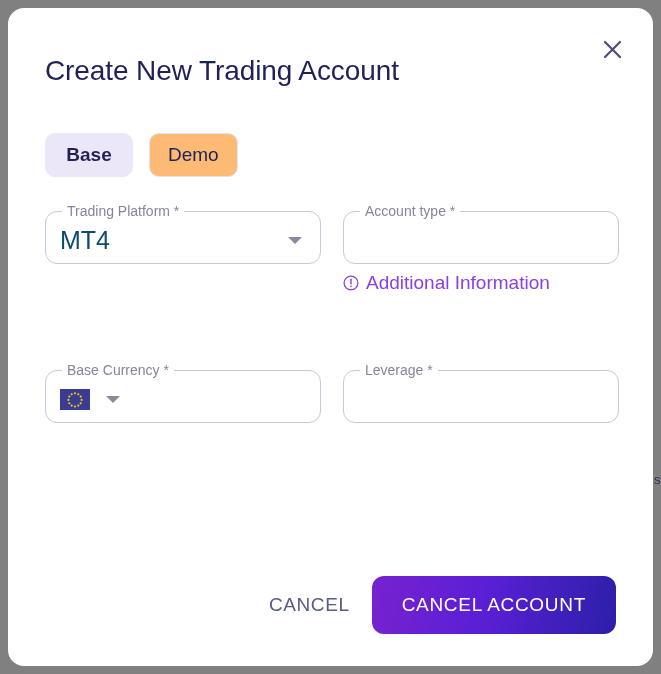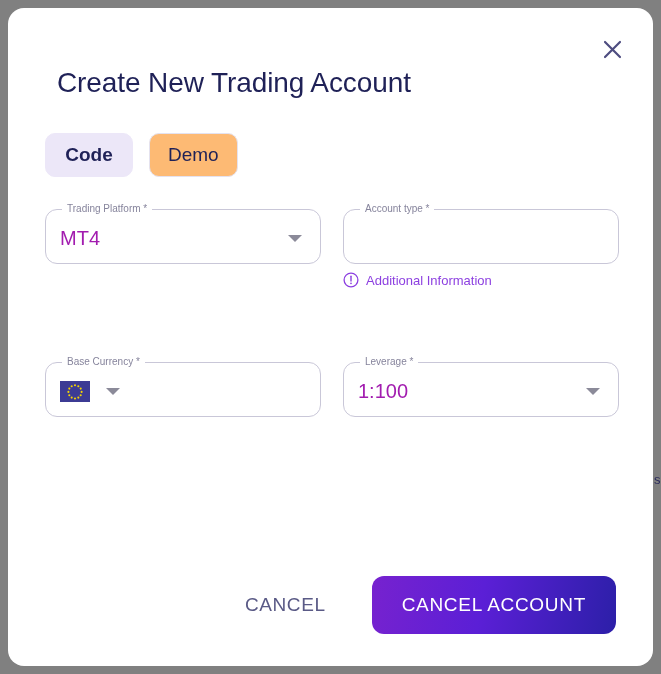--- a/index.html
+++ b/index.html
@@ -62,21 +62,21 @@
 
   
   .dialog-title {
     position: absolute;
     left: 37px;
     top: 47px;
     font-size: 28px;
     color: #1f2157;
     letter-spacing: -0.1px;
     font-weight: 400;
-    margin: 12px;
+    margin: 0;
     white-space: nowrap;
   }
 
   
   .tab-row {
     position: absolute;
     left: 37px;
     top: 125px;
     display: flex;
     gap: 16px;
@@ -133,42 +133,42 @@
     background: #fff;
     position: relative;
     cursor: pointer;
   }
   fieldset.outlined.focused {
     border-color: #6a6a96;
   }
   fieldset.outlined > legend {
     padding: 0 5px;
     margin-left: 2px;
-    font-size: 10px;
+    font-size: 14px;
     color: #86849c;
     line-height: 1;
     white-space: nowrap;
   }
   fieldset.outlined .req {
     color: #86849c;
   }
   .field-inner {
     display: flex;
     align-items: center;
     width: 100%;
     height: 100%;
     position: absolute;
     left: 0;
     top: 0;
     padding: 0 14px;
     box-sizing: border-box;
   }
   .field-value {
-    font-size: 20px;
-    color: #a21caf;
+    font-size: 25px;
+    color: #0c4a6e;
     flex: 1;
     white-space: nowrap;
     overflow: hidden;
   }
   .caret-box {
     width: 22px;
     display: flex;
     align-items: center;
     justify-content: center;
     flex: 0 0 auto;
@@ -193,21 +193,21 @@
     position: relative;
   }
 
   
   .helper-link {
     display: flex;
     align-items: center;
     gap: 7px;
     margin-top: 8px;
     color: #8c3fe0;
-    font-size: 13px;
+    font-size: 19px;
     cursor: pointer;
     width: max-content;
   }
   .helper-link svg { display:block; flex:0 0 auto; }
 
   .row-gap { height: 69px; }
   .row-gap-2 { height: 52px; }
 
   
   .ref-input {
@@ -231,21 +231,21 @@
 
   
   .footer {
     position: absolute;
     left: 0;
     right: 0;
     top: 568px;
     display: flex;
     justify-content: flex-end;
     align-items: center;
-    gap: 32px;
+    gap: 8px;
     padding-right: 37px;
     box-sizing: border-box;
   }
   .btn-cancel {
     background: none;
     border: none;
     font-size: 19px;
     letter-spacing: 0.6px;
     color: #5a5a86;
     cursor: pointer;
@@ -275,21 +275,21 @@
 
   <button id="close-btn" aria-label="close">
     <svg width="19" height="19" viewBox="0 0 19 19">
       <path d="M2 2 L17 17 M17 2 L2 17" stroke="#4e4d80" stroke-width="2.2" stroke-linecap="round" fill="none"></path>
     </svg>
   </button>
 
   <h1 class="dialog-title">Create New Trading Account</h1>
 
   <div class="tab-row">
-    <div class="tab active">Code</div>
+    <div class="tab active">Base</div>
     <div class="tab">Demo</div>
   </div>
 
   <div class="form-area">
 
     <div class="field-row">
 
       <div class="field-col">
         <fieldset class="outlined">
           <legend><span>Trading Platform</span><span class="req"> *</span></legend>
@@ -348,26 +348,20 @@
             <span class="caret-box">
                 <span class="caret"></span>
               </span>
           </div>
         </fieldset>
       </div>
 
       <div class="field-col">
         <fieldset class="outlined">
           <legend><span>Leverage</span><span class="req"> *</span></legend>
-          <div class="field-inner">
-            <span class="field-value">1:100</span>
-            <span class="caret-box">
-                <span class="caret"></span>
-              </span>
-          </div>
         </fieldset>
       </div>
 
     </div>
 
     <div class="row-gap-2"></div>
 
     <div class="field-row">
       <div class="field-col"></div>
     </div>

